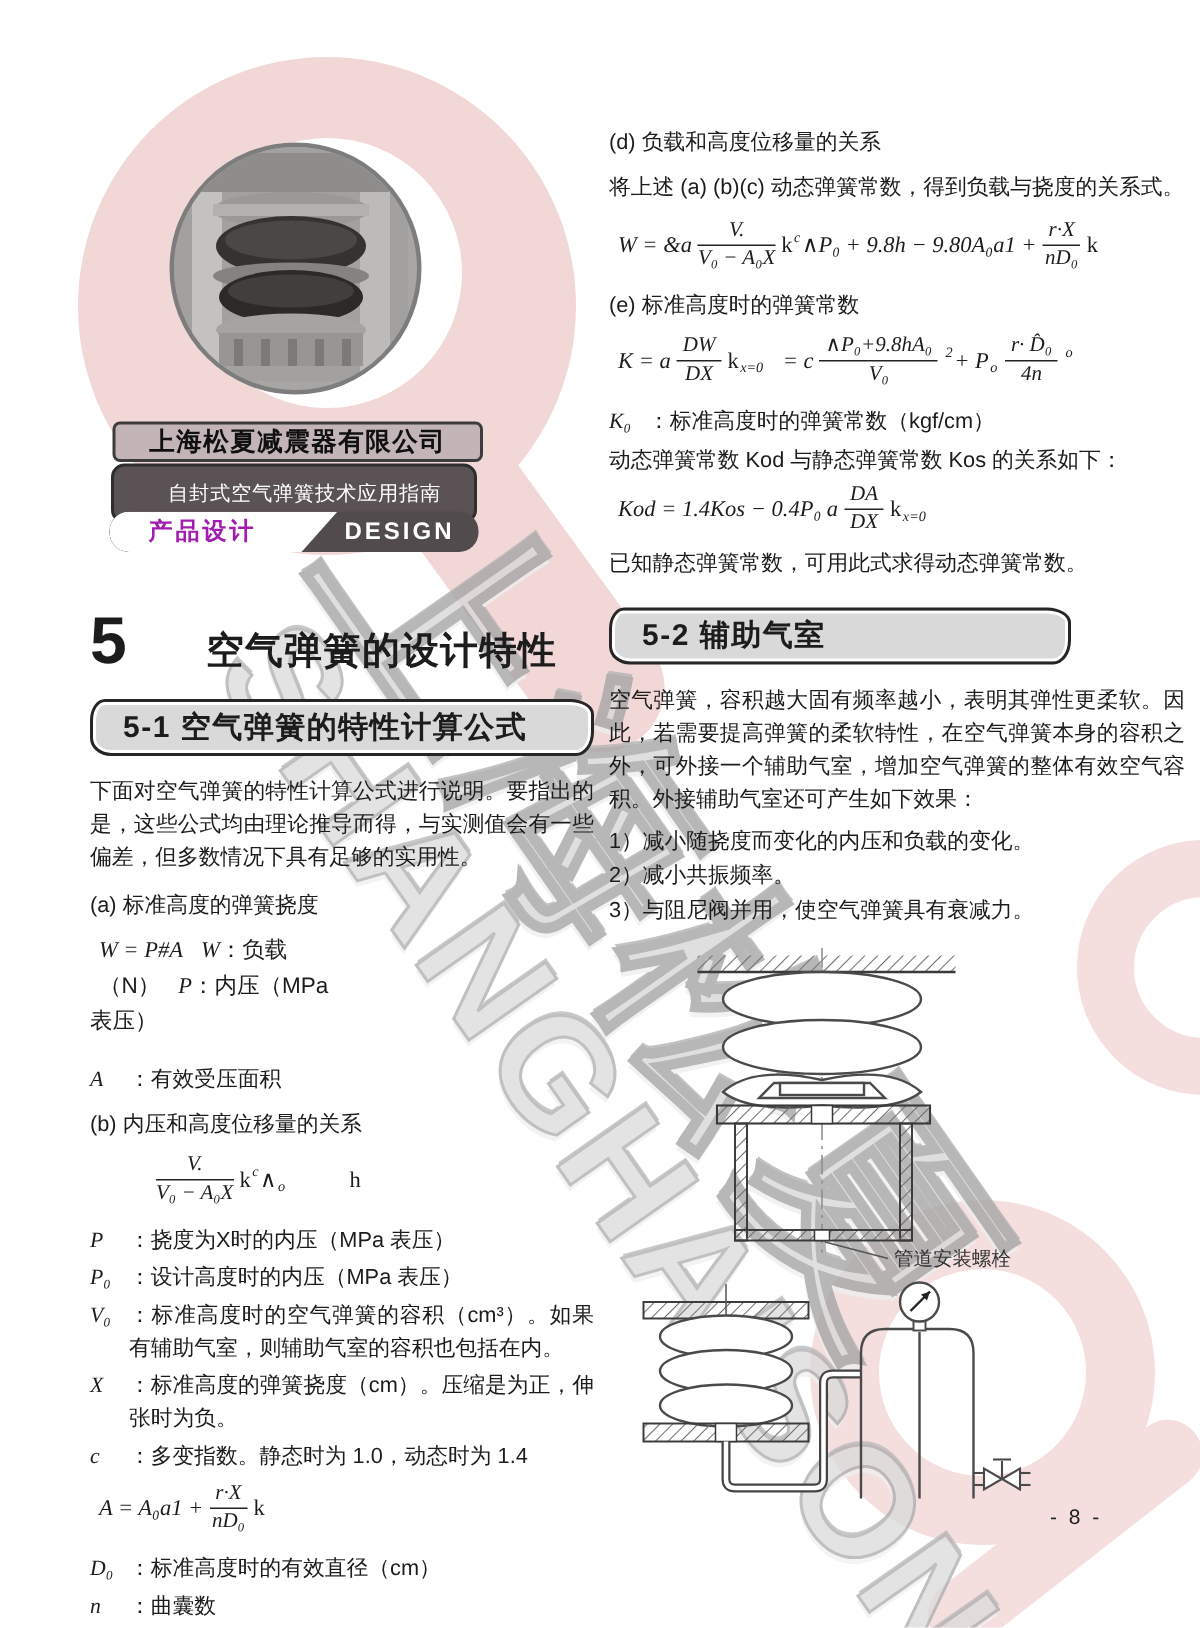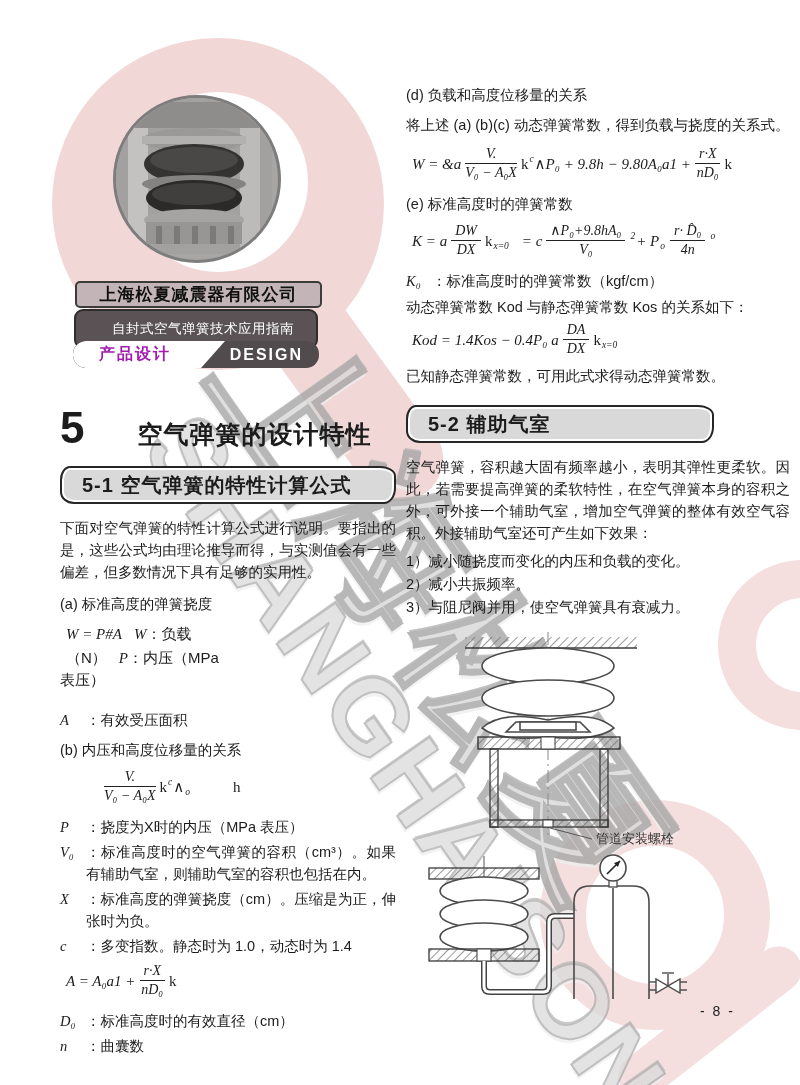--- a/index.html
+++ b/index.html
@@ -176,20 +176,24 @@
     <span style="font-style:normal;">∧</span>
     <span class="subs">o</span>
     <span class="gap40"></span>
     <span style="font-style:normal;">h</span>
   </div>
   <div class="def">
     <span class="sym">P</span>
     <span class="deftext">：挠度为X时的内压（MPa 表压）</span>
   </div>
   <div class="def">
+    <span class="sym">P₀</span>
+    <span class="deftext">：设计高度时的内压（MPa 表压）</span>
+  </div>
+  <div class="def">
     <span class="sym">V₀</span>
     <span class="deftext">：标准高度时的空气弹簧的容积（cm³）。如果有辅助气室，则辅助气室的容积也包括在内。</span>
   </div>
   <div class="def">
     <span class="sym">X</span>
     <span class="deftext">：标准高度的弹簧挠度（cm）。压缩是为正，伸张时为负。</span>
   </div>
   <div class="def">
     <span class="sym">c</span>
     <span class="deftext">：多变指数。静态时为 1.0，动态时为 1.4</span>

